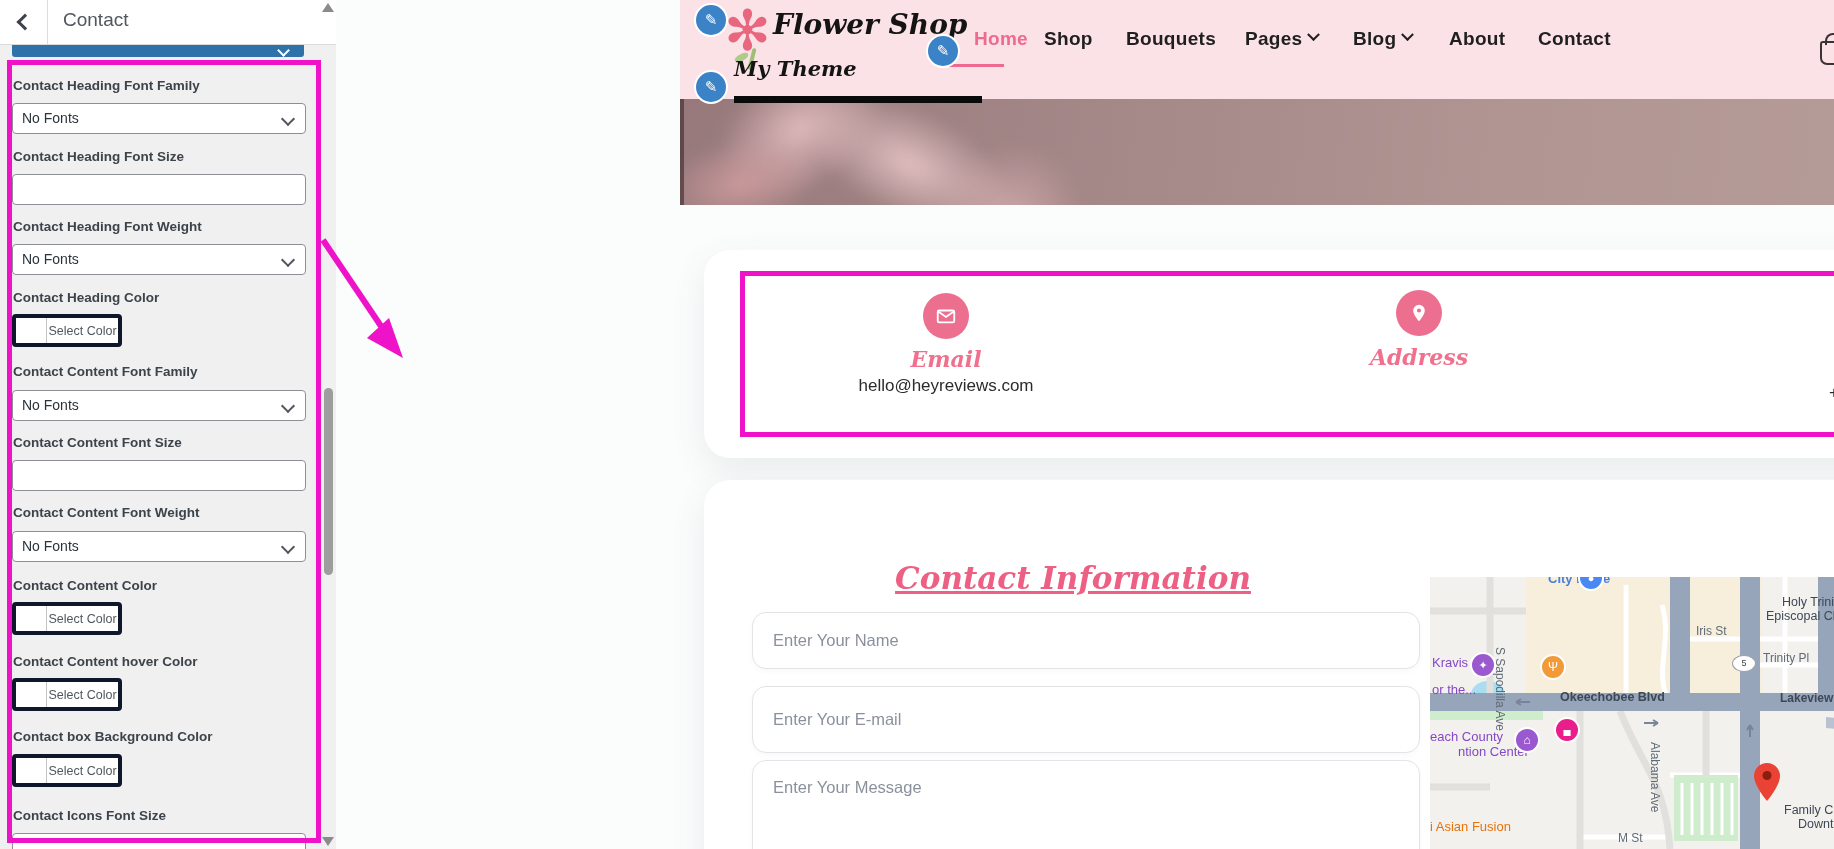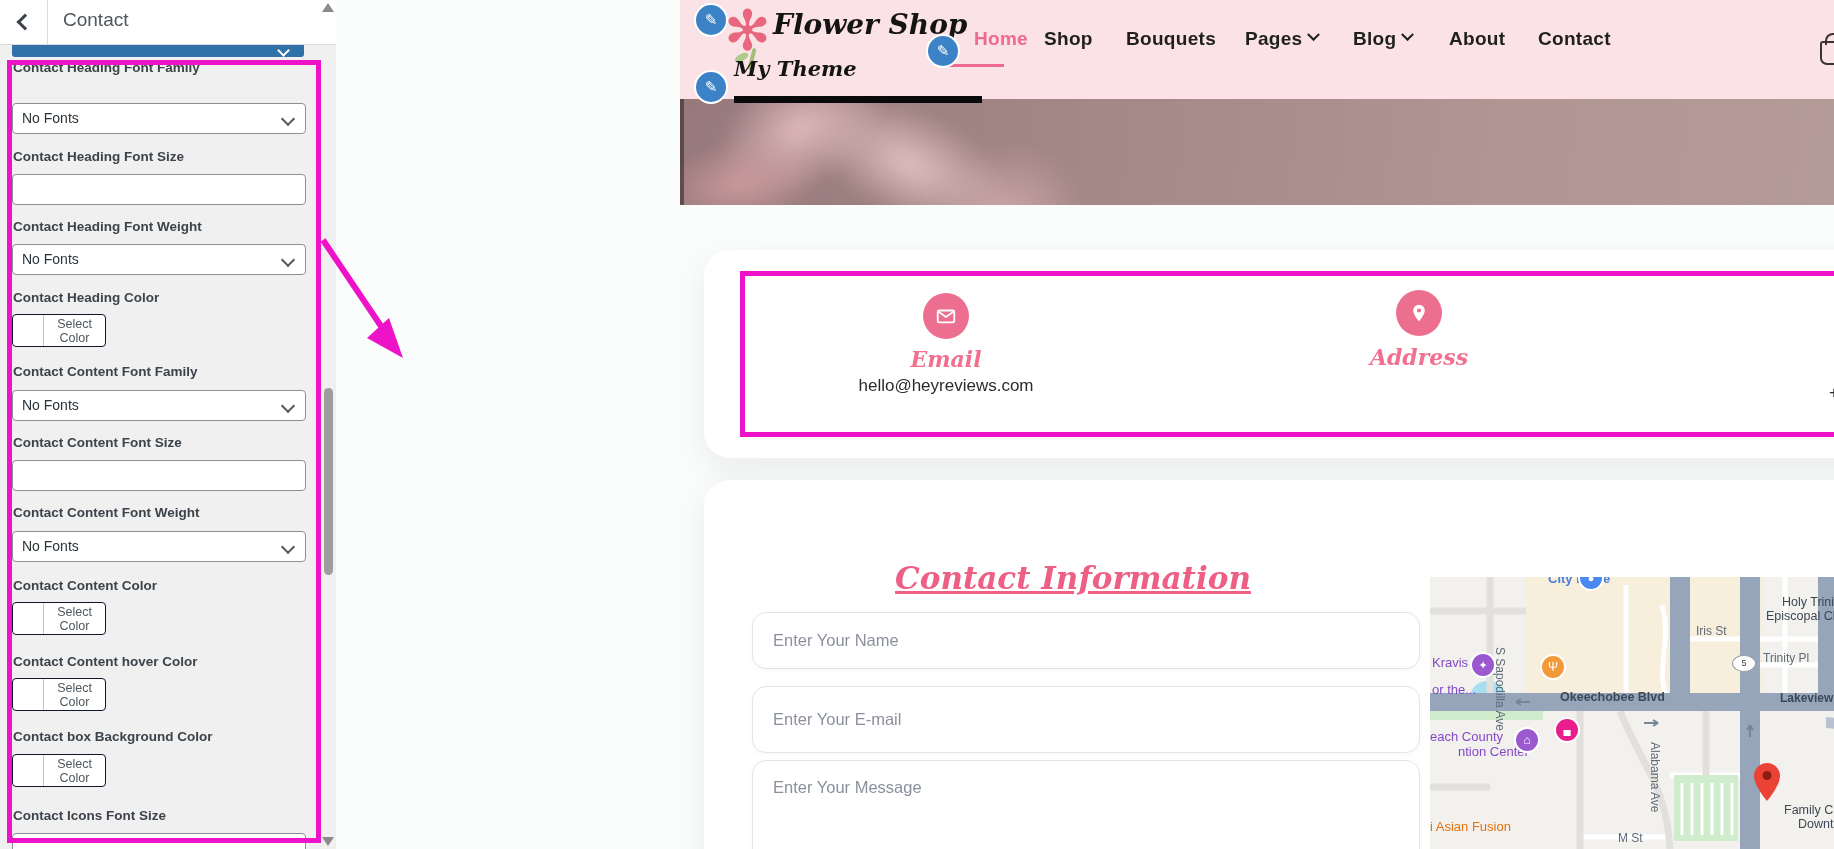--- a/index.html
+++ b/index.html
@@ -16,22 +16,22 @@
   #cz-title{left:63px;top:9px;font-size:19px;color:#50575e;}
   #blue-sliver{left:12px;top:45px;width:292px;height:12px;background:#2e72a9;border-radius:0 0 3px 3px;}
   .chev-white{position:absolute;right:16px;top:1px;width:7px;height:7px;
               border-left:2px solid #fff;border-bottom:2px solid #fff;transform:rotate(-45deg);}
   .fld-label{position:absolute;left:13px;font-size:13.5px;font-weight:700;color:#3c434a;}
   .fld-select,.fld-input{position:absolute;left:12px;width:294px;height:31px;background:#fff;
       border:1px solid #8c8f94;border-radius:4px;box-sizing:border-box;font-size:14px;color:#2c3338;
       line-height:29px;padding-left:9px;}
   .sel-chev{position:absolute;right:12px;top:10px;width:8px;height:8px;
             border-left:2px solid #50575e;border-bottom:2px solid #50575e;transform:rotate(-45deg);}
-  .color-btn{position:absolute;left:12px;width:94px;height:33px;background:#fff;
-      border:1px solid #0f172a;border-radius:4px;box-sizing:border-box;display:flex;align-items:center;}
+  .color-btn{position:absolute;left:12px;width:110px;height:33px;background:#fff;
+      border:4px solid #0f172a;border-radius:4px;box-sizing:border-box;display:flex;align-items:center;}
   .color-swatch{width:30px;height:100%;border-right:1px solid #c3c4c7;}
   .color-btn span{flex:1;text-align:center;font-size:12.5px;color:#50575e;}
 
   
   #sb-track{left:322px;top:0;width:12px;height:849px;}
   #sb-thumb{left:324px;top:388px;width:9px;height:187px;background:#9d9d9d;border-radius:5px;}
   .tri-up{width:0;height:0;border-left:6px solid transparent;border-right:6px solid transparent;border-bottom:9px solid #8b8b8b;}
   .tri-down{width:0;height:0;border-left:6px solid transparent;border-right:6px solid transparent;border-top:9px solid #8b8b8b;}
 
   
@@ -105,21 +105,21 @@
     <div id="cz-header" class="abs">
       <div id="cz-back" class="abs">
         <span class="chev-left"></span>
       </div>
       <div id="cz-title" class="abs">Contact</div>
     </div>
     <div id="blue-sliver" class="abs">
       <span class="chev-white"></span>
     </div>
 
-    <div class="fld-label" style="top:60px">Contact Heading Font Family</div>
+    <div class="fld-label" style="top:78px">Contact Heading Font Family</div>
     <div class="fld-select" style="top:103px">
       <span>No Fonts</span>
       <span class="sel-chev"></span>
     </div>
 
     <div class="fld-label" style="top:149px">Contact Heading Font Size</div>
     <div class="fld-input" style="top:174px"></div>
 
     <div class="fld-label" style="top:219px">Contact Heading Font Weight</div>
     <div class="fld-select" style="top:244px">

